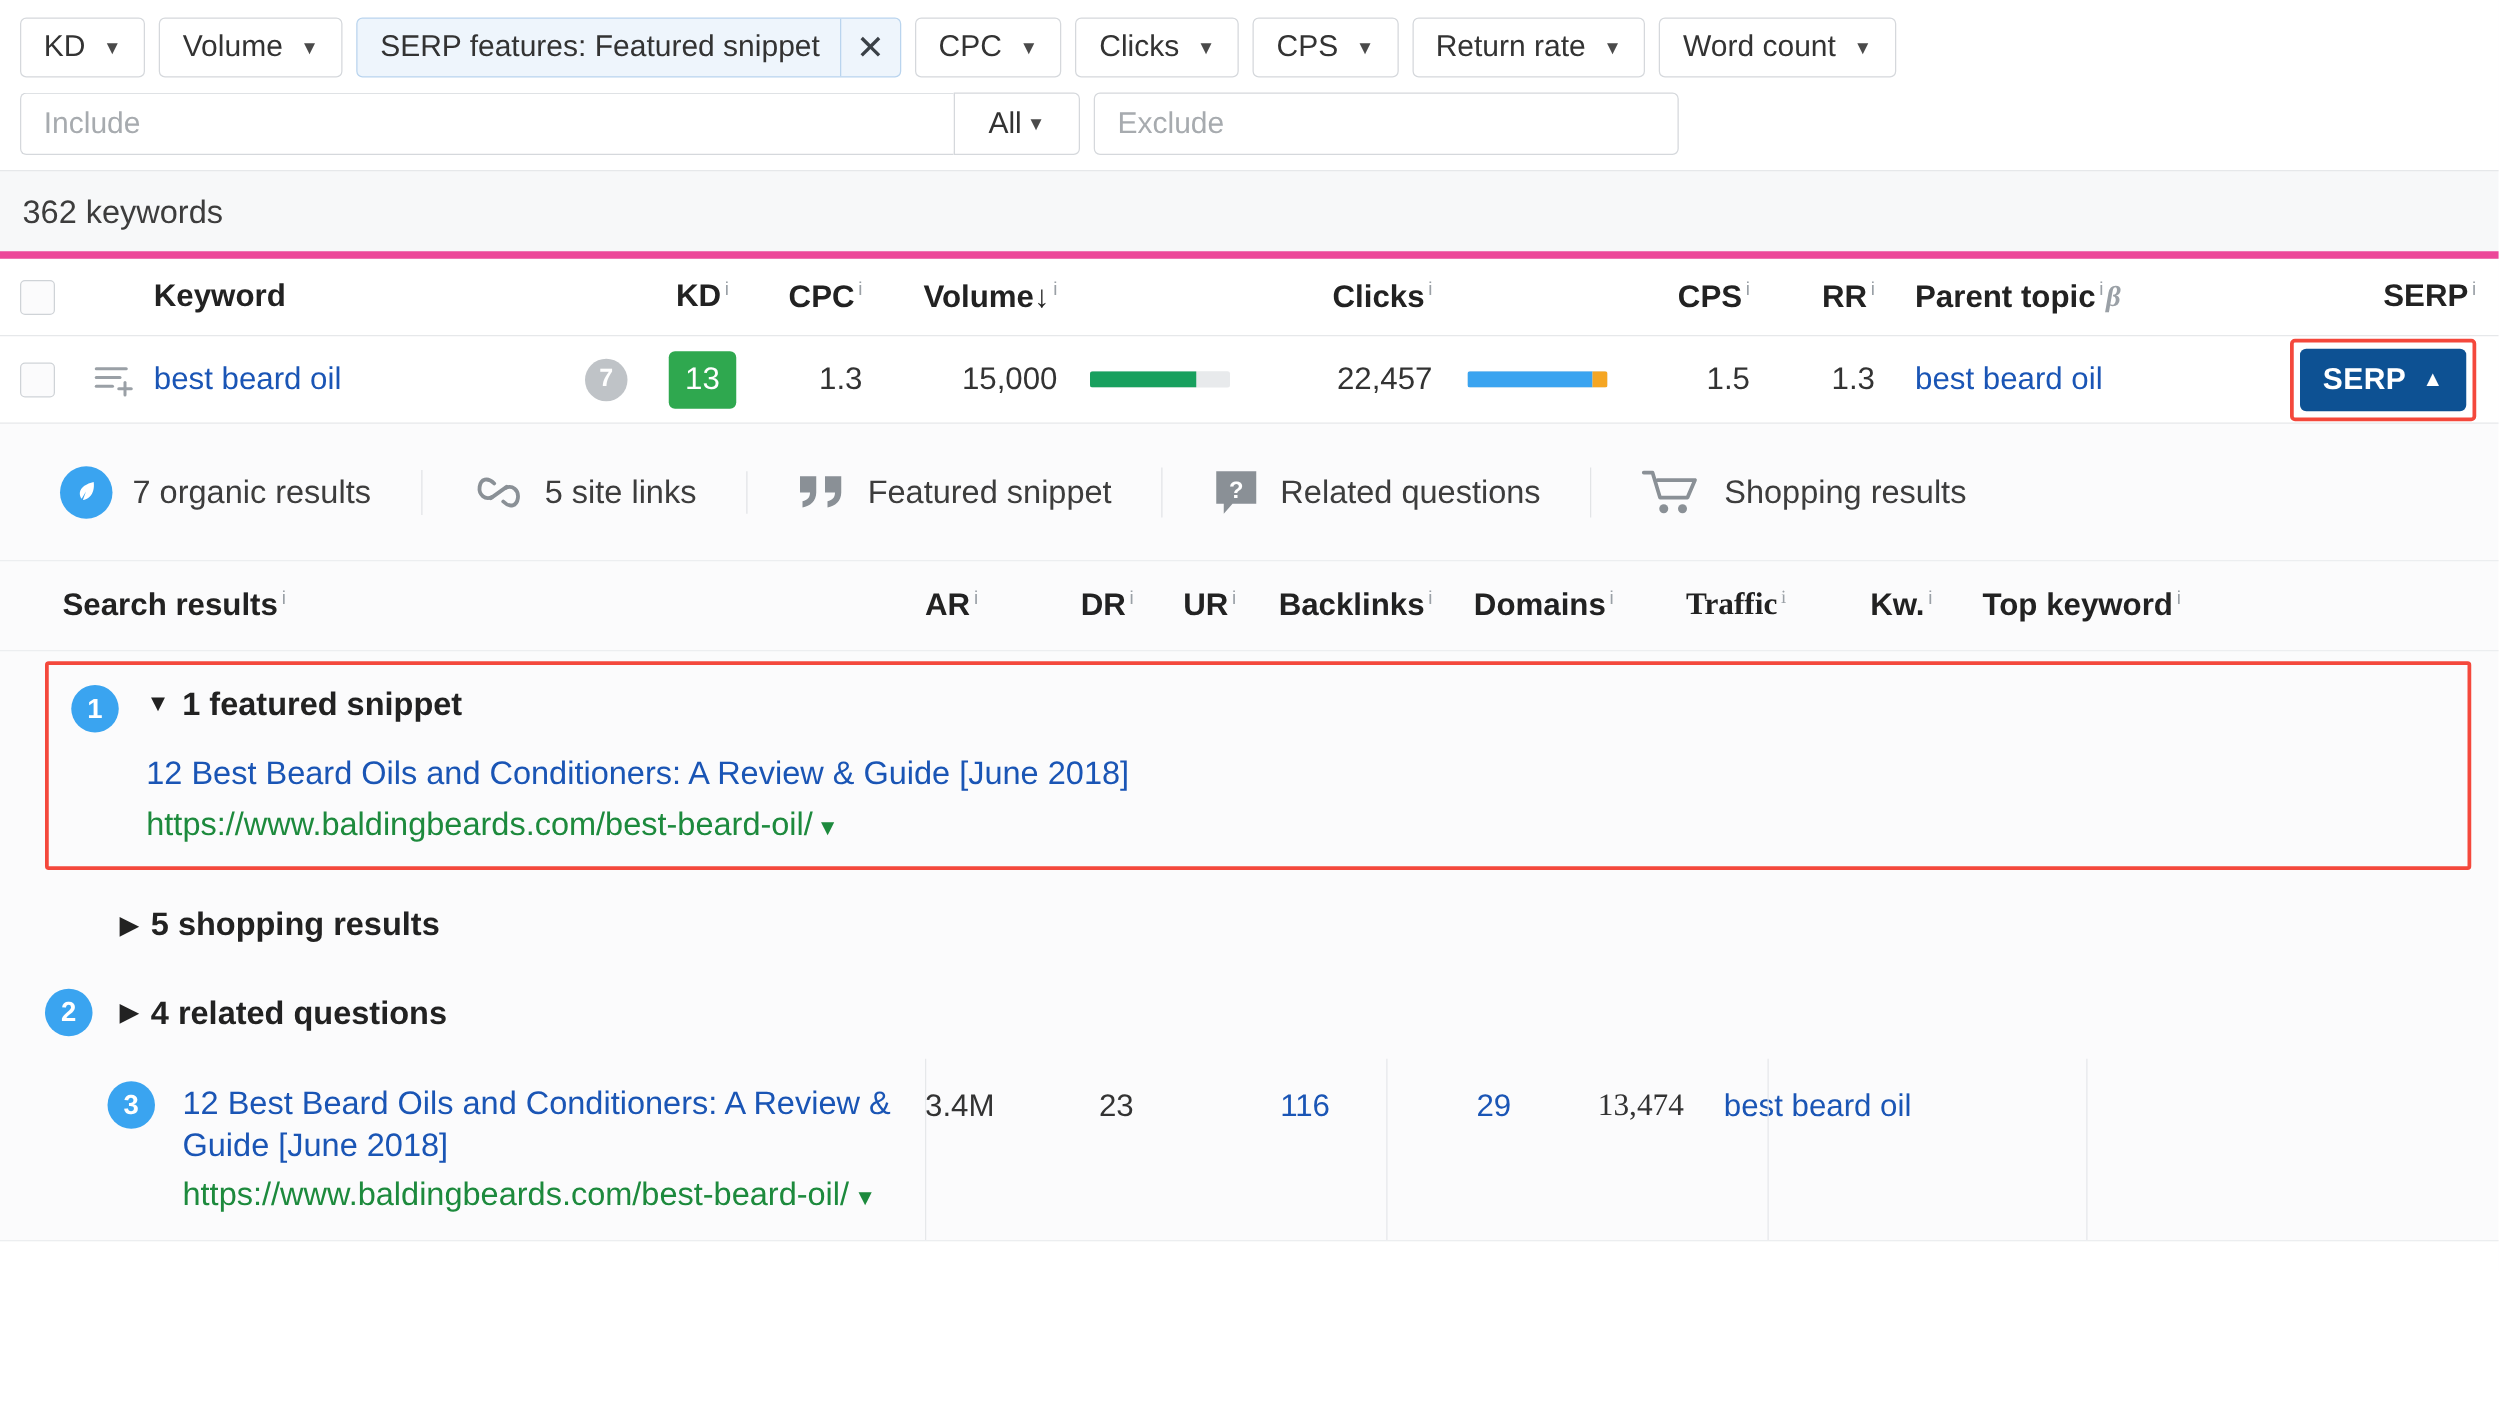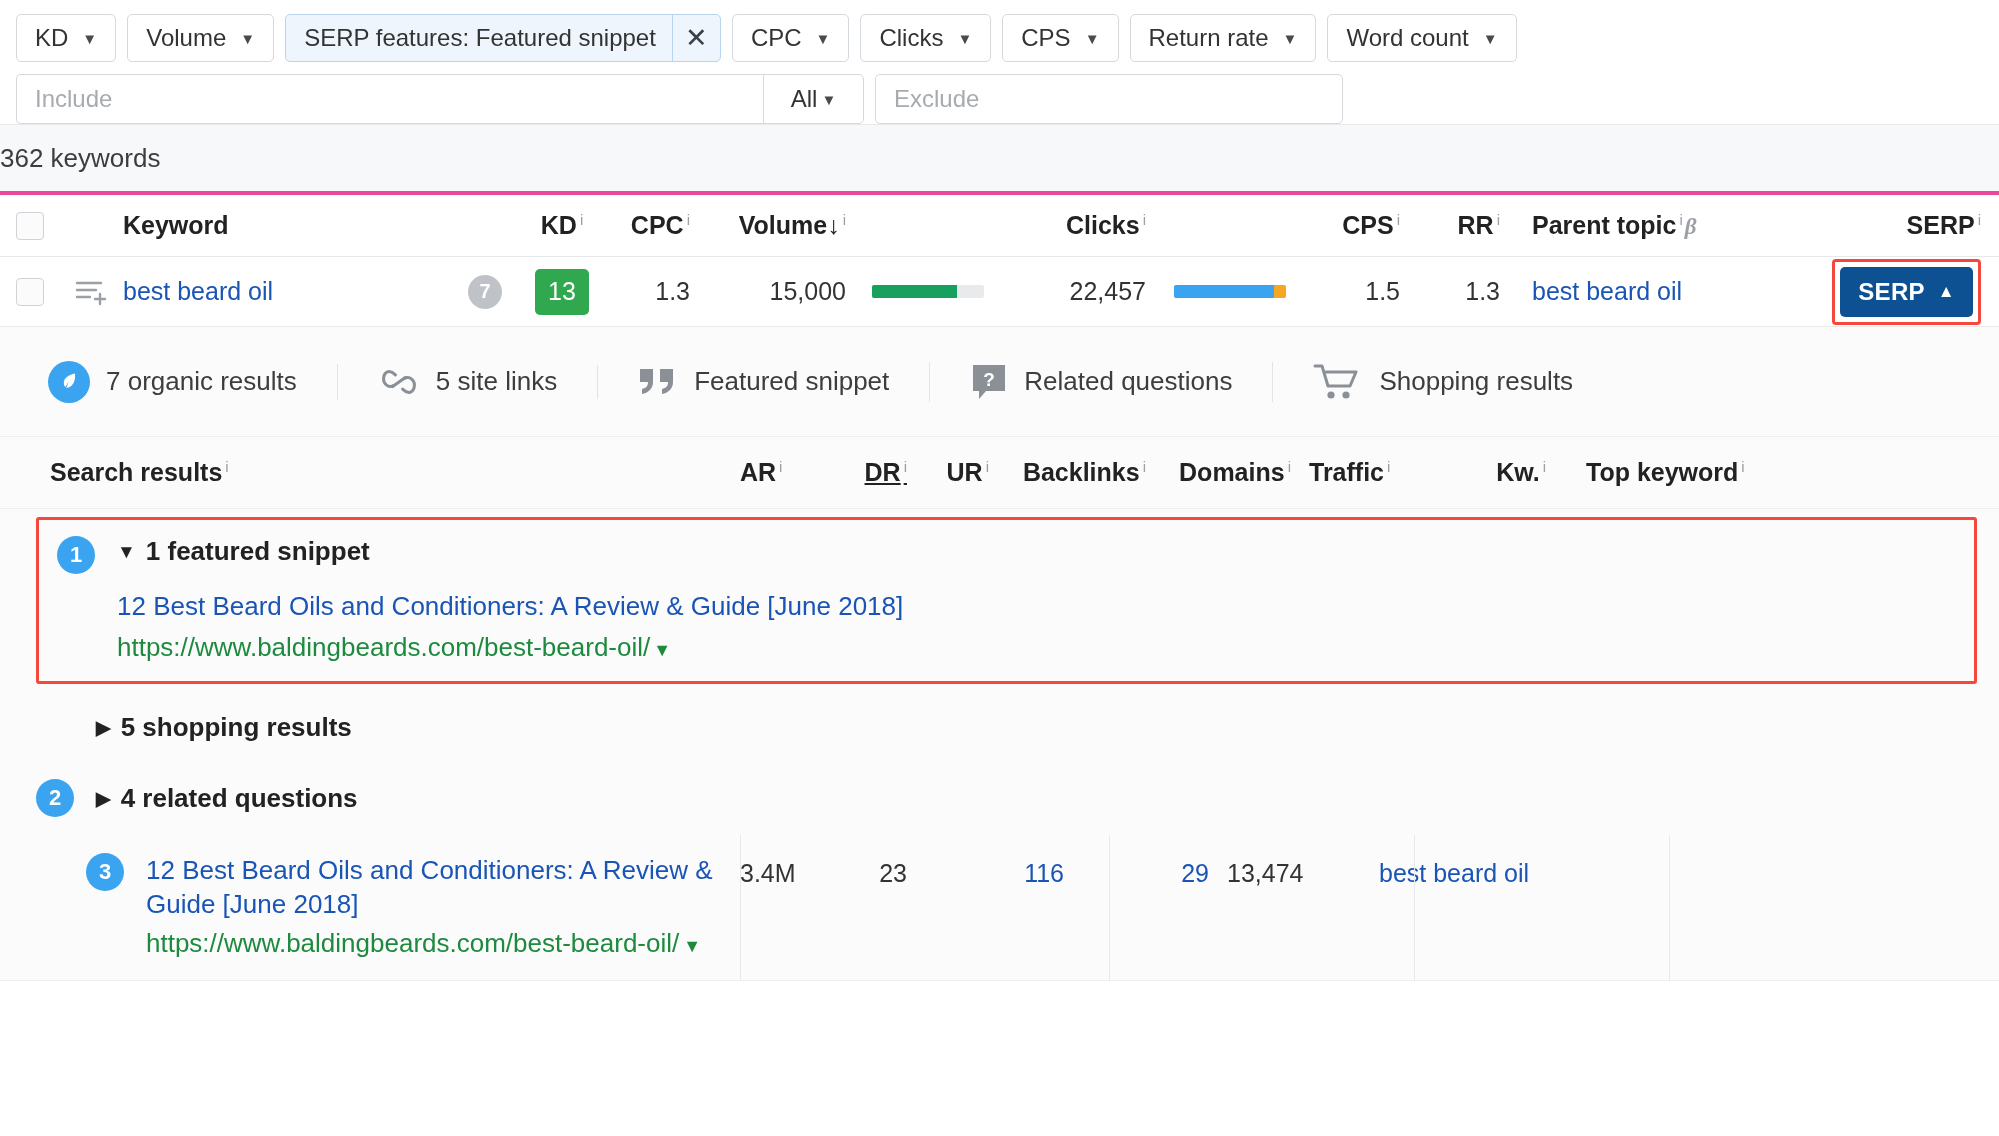--- a/index.html
+++ b/index.html
@@ -111,26 +111,28 @@
     padding: 0 18px;
     color: #b91c1c;
     background: #fff;
     outline: none;
     font-family: "Liberation Sans", sans-serif;
   }
   .exc-input::placeholder { color: #a7abaf; }
 
   
   .count-strip {
+    margin-top: 12px;
     height: 71px;
     background: #f7f8f9;
     border-top: 1px solid #e6e8ea;
-    border-bottom: 4px solid #ec4899;
-    display: flex;
-    align-items: center;
+    border-bottom: 6px solid #ec4899;
+    display: flex;
+    align-items: center;
+    padding-left: 18px;
     font-size: 26px;
     color: #3d3d3d;
   }
 
   
   .kw-head, .kw-row {
     display: flex;
     align-items: center;
     font-size: 25px;
   }
@@ -266,25 +268,25 @@
   }
   .sr-row {
     display: flex;
     font-size: 25px;
     border-bottom: 1px solid #eceef0;
     position: relative;
   }
 
   .s-title   { width: 740px; padding-left: 50px; }
   .s-ar      { width: 100px; padding-right: 15px; }
-  .s-dr      { width: 82px;  text-align: right; padding-right: 15px; text-decoration: underline; }
+  .s-dr      { width: 82px;  text-align: right; padding-right: 15px; }
   .s-ur      { width: 82px;  text-align: right; padding-right: 15px; }
   .s-bl      { width: 160px; text-align: right; padding-right: 18px; }
   .s-dom     { width: 145px; text-align: right; padding-right: 18px; }
-  .s-traffic { width: 130px; padding-right: 10px; }
+  .s-traffic { width: 130px; text-align: right; padding-right: 10px; font-family: Liberation Serif, serif; }
   .s-kw      { width: 125px; text-align: right; padding-right: 18px; }
   .s-topkw   { flex: 1; padding-left: 22px; }
 
   .sr-head .s-title { padding-left: 50px; }
 
   .divider-v {
     position: absolute;
     top: 0; bottom: 0;
     width: 1px;
     background: #e6e8ea;

